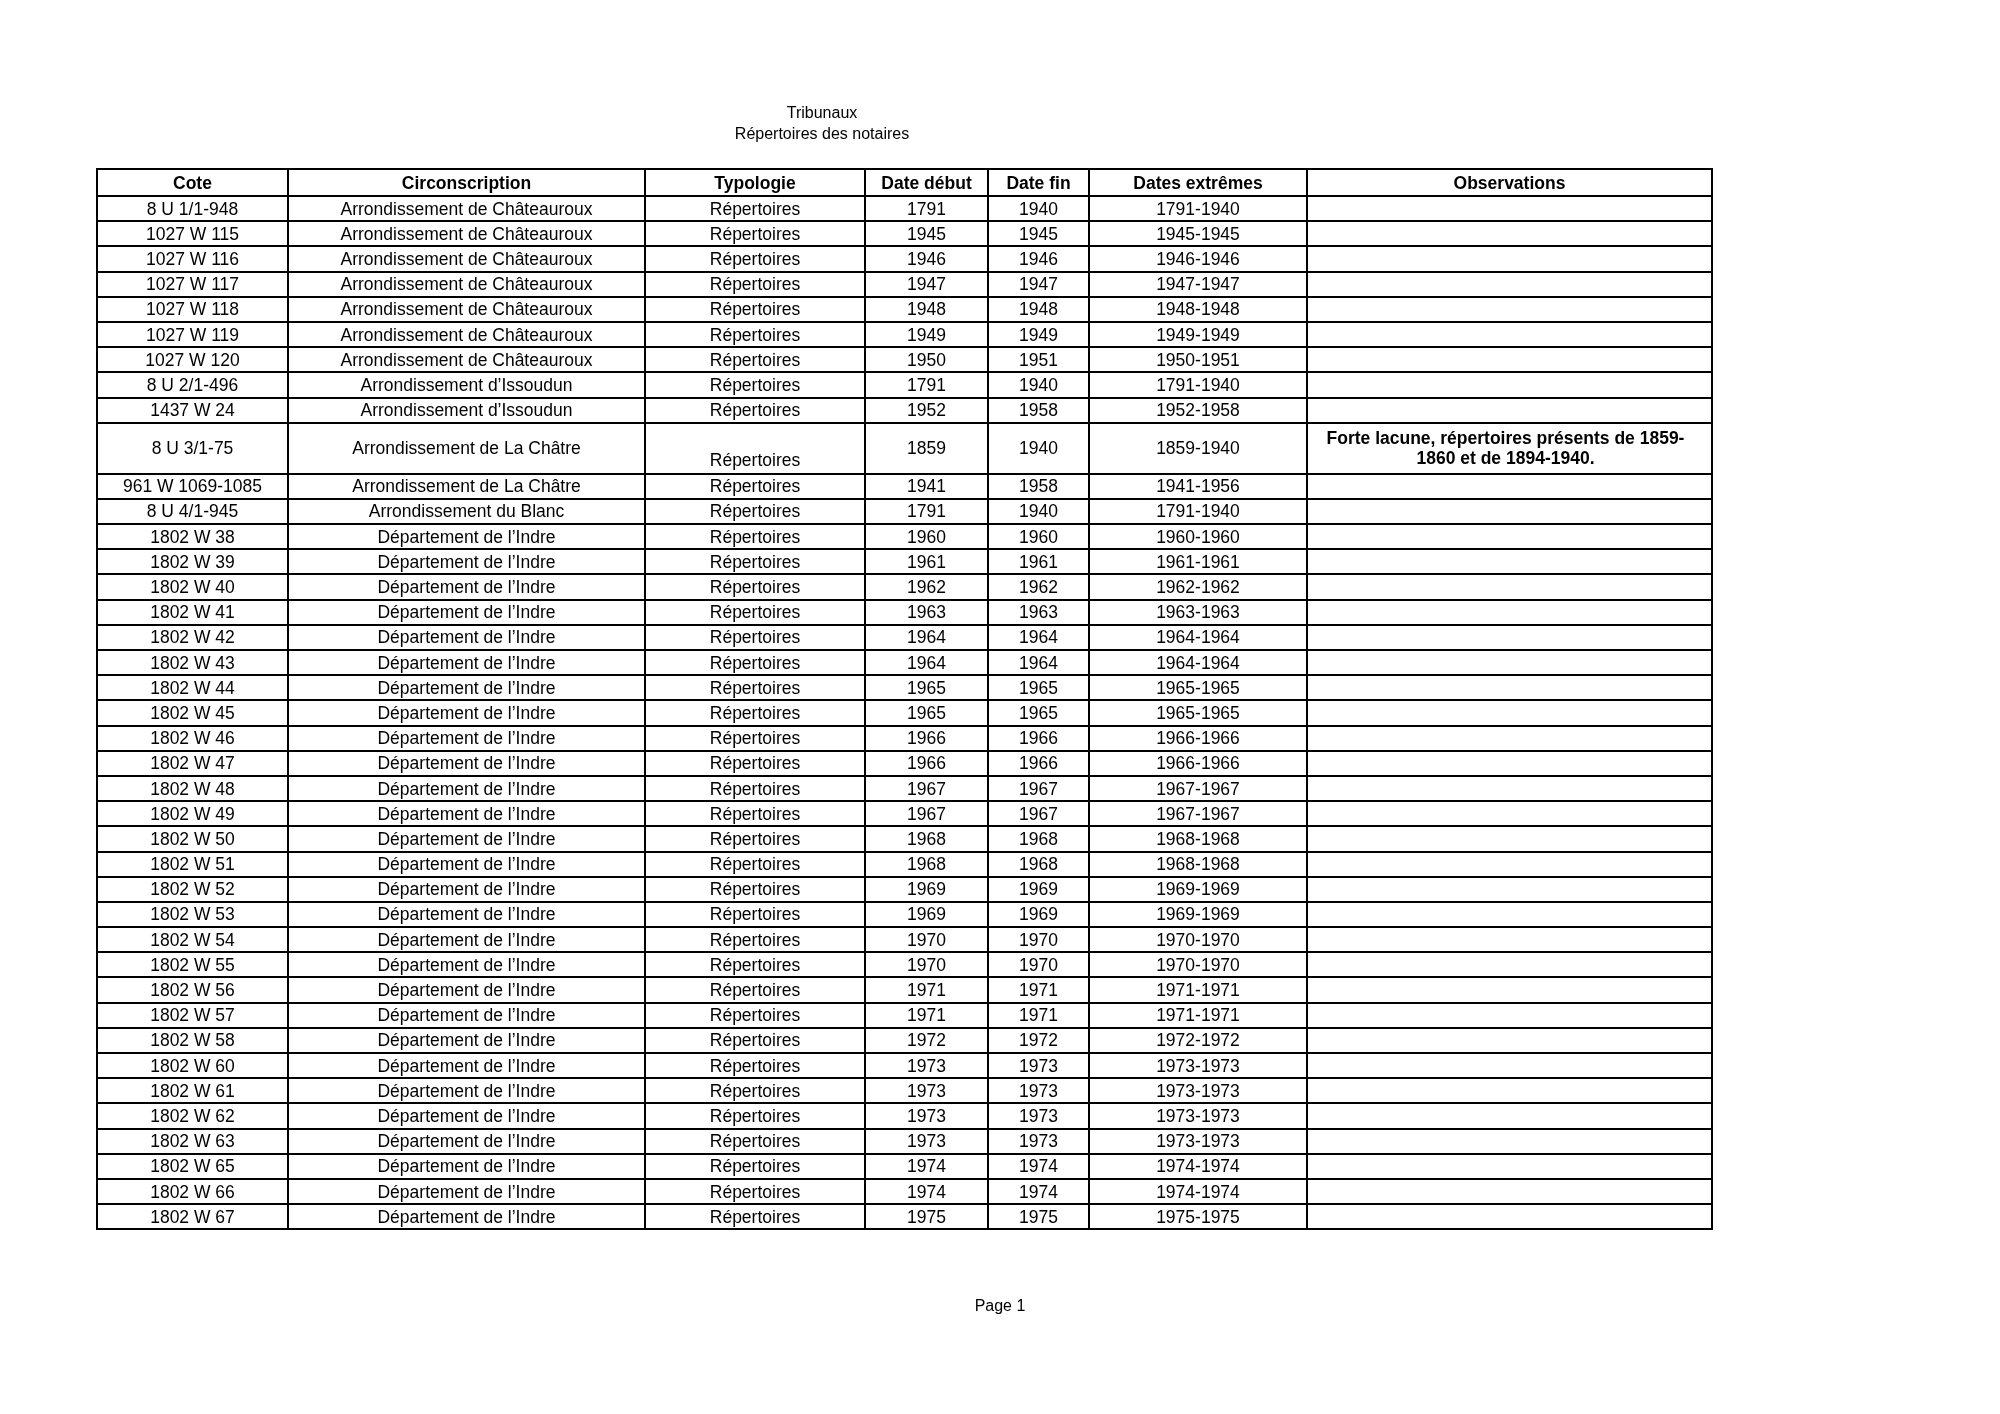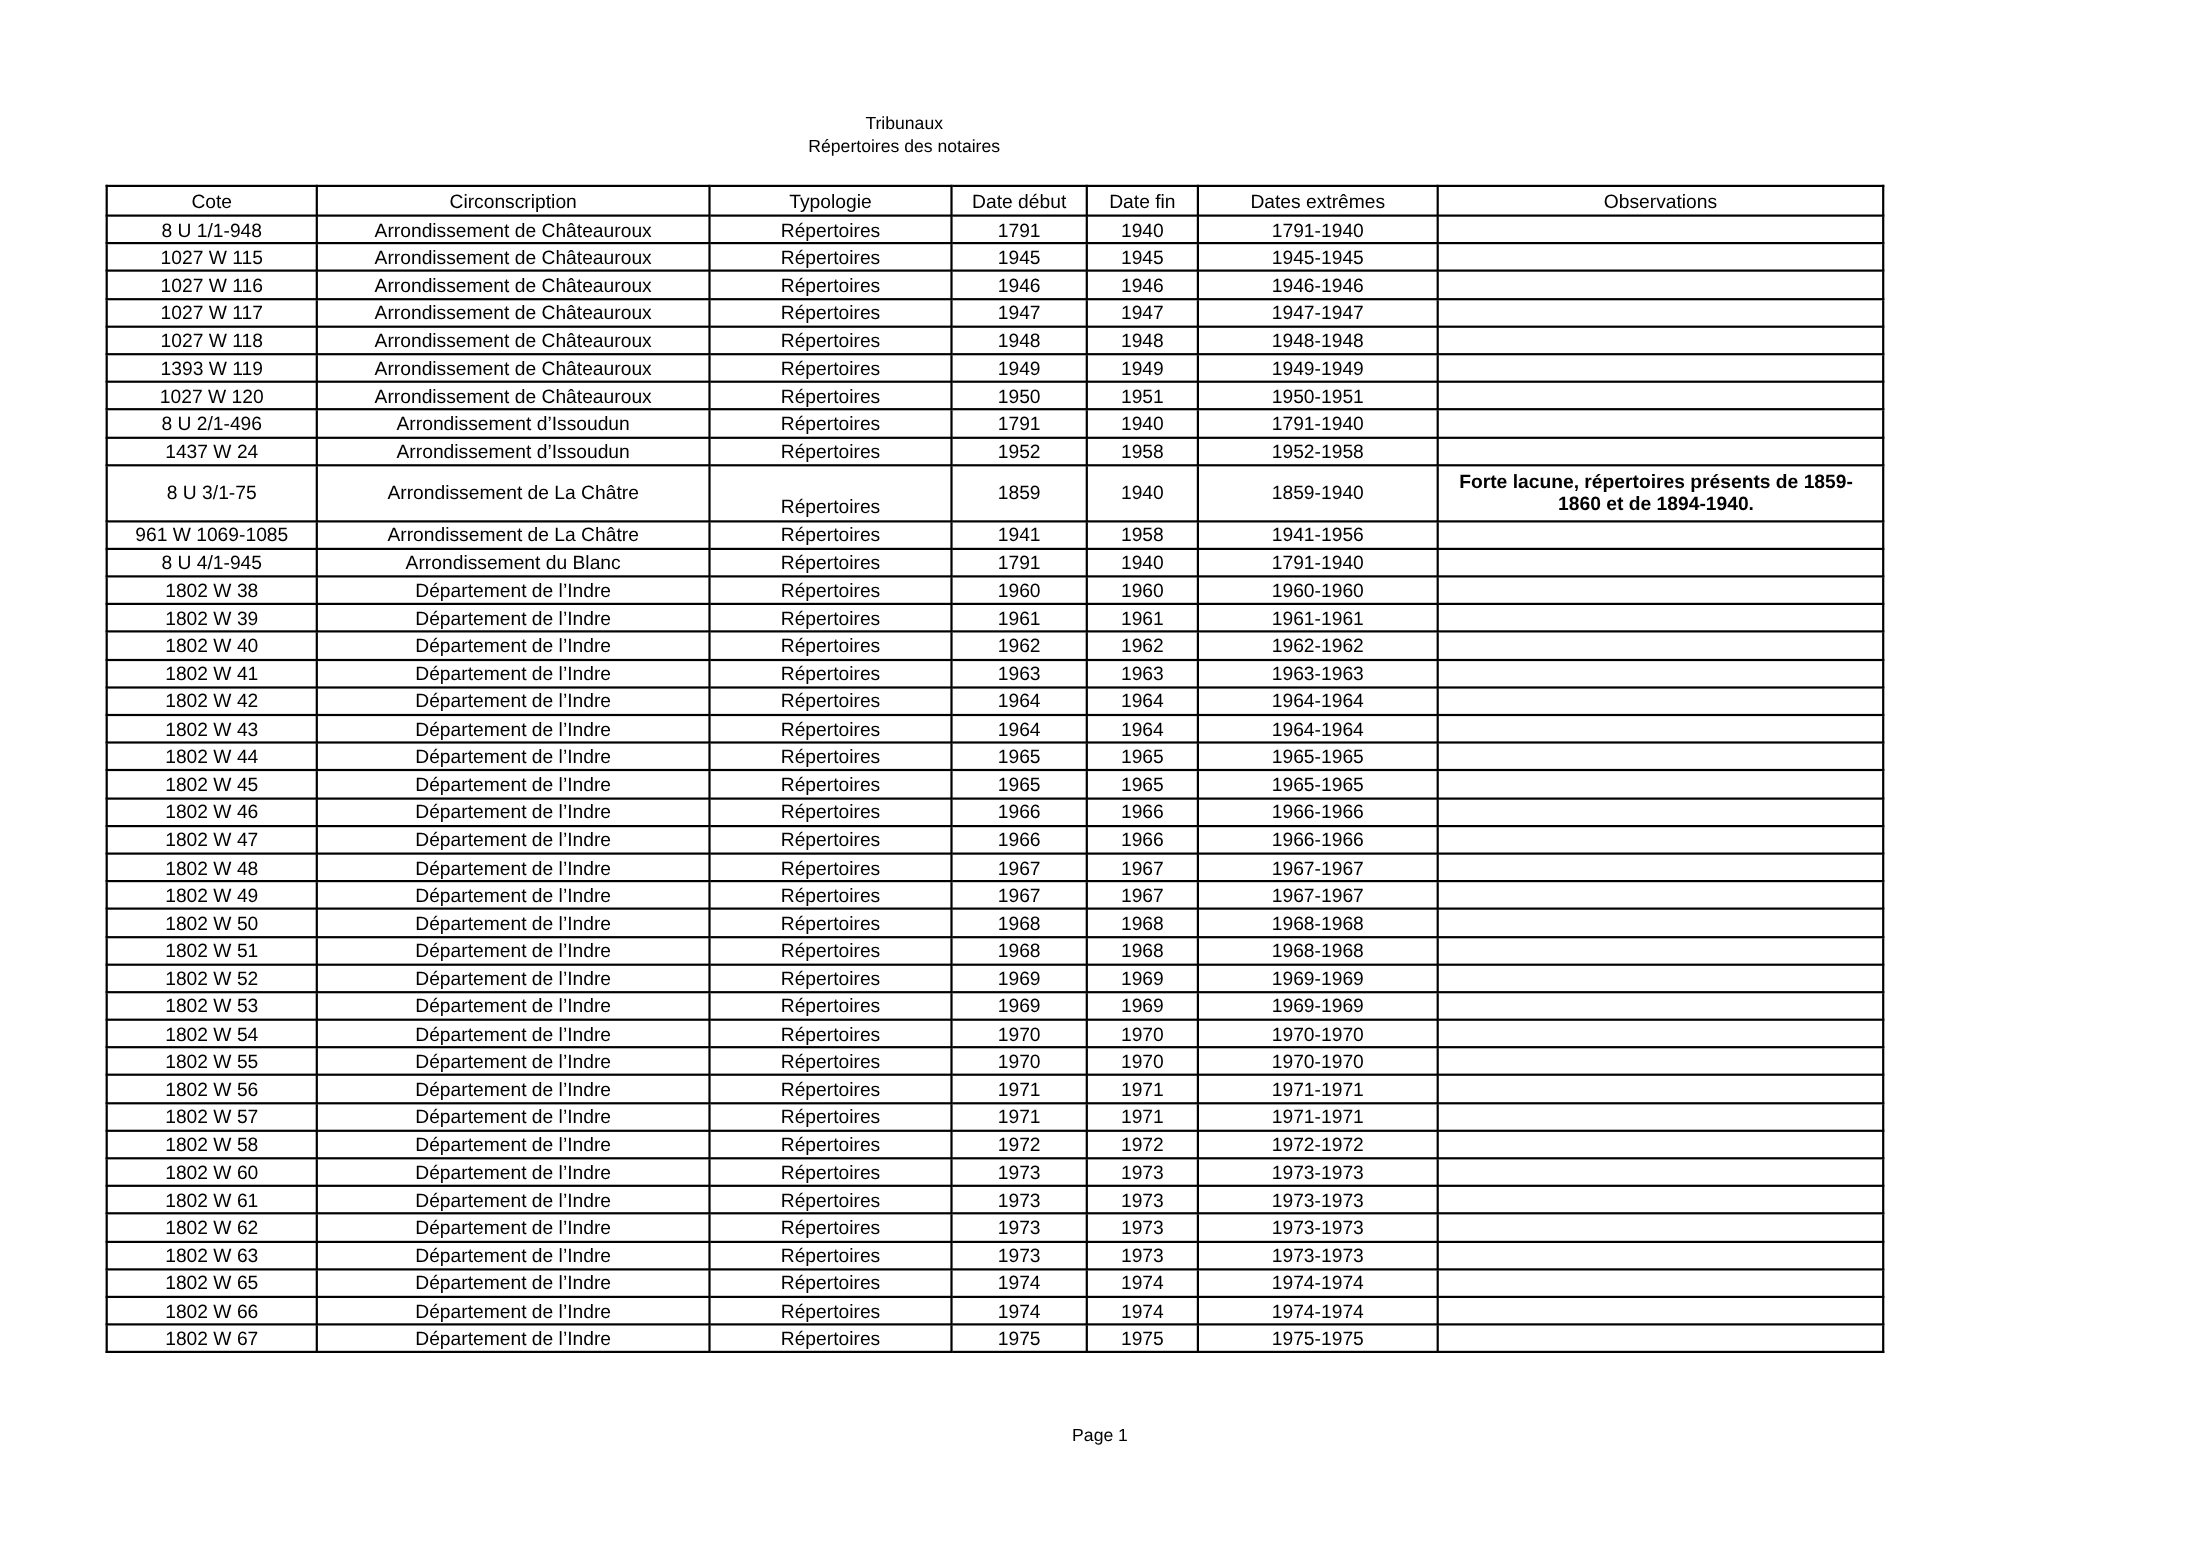--- a/index.html
+++ b/index.html
@@ -35,21 +35,21 @@
     border: 2px solid #000000;
     font-size: 17.5px;
     line-height: 20px;
     text-align: center;
     vertical-align: middle;
     padding: 0;
     overflow: hidden;
     white-space: nowrap;
   }
   .grid th {
-    font-weight: 400;
+    font-weight: 700;
     height: 25px;
   }
   .grid td {
     height: 23.2px;
     font-weight: 400;
   }
   .grid td.c-obs {
     text-align: center;
     padding: 0 12px 0 4px;
     white-space: normal;
@@ -145,21 +145,21 @@
     <td class="c-cote">1027 W 118</td>
     <td class="c-circ">Arrondissement de Châteauroux</td>
     <td class="c-typ">Répertoires</td>
     <td class="c-deb">1948</td>
     <td class="c-fin">1948</td>
     <td class="c-ext">1948-1948</td>
     <td class="c-obs"></td>
   </tr>
 
   <tr>
-    <td class="c-cote">1393 W 119</td>
+    <td class="c-cote">1027 W 119</td>
     <td class="c-circ">Arrondissement de Châteauroux</td>
     <td class="c-typ">Répertoires</td>
     <td class="c-deb">1949</td>
     <td class="c-fin">1949</td>
     <td class="c-ext">1949-1949</td>
     <td class="c-obs"></td>
   </tr>
 
   <tr>
     <td class="c-cote">1027 W 120</td>

